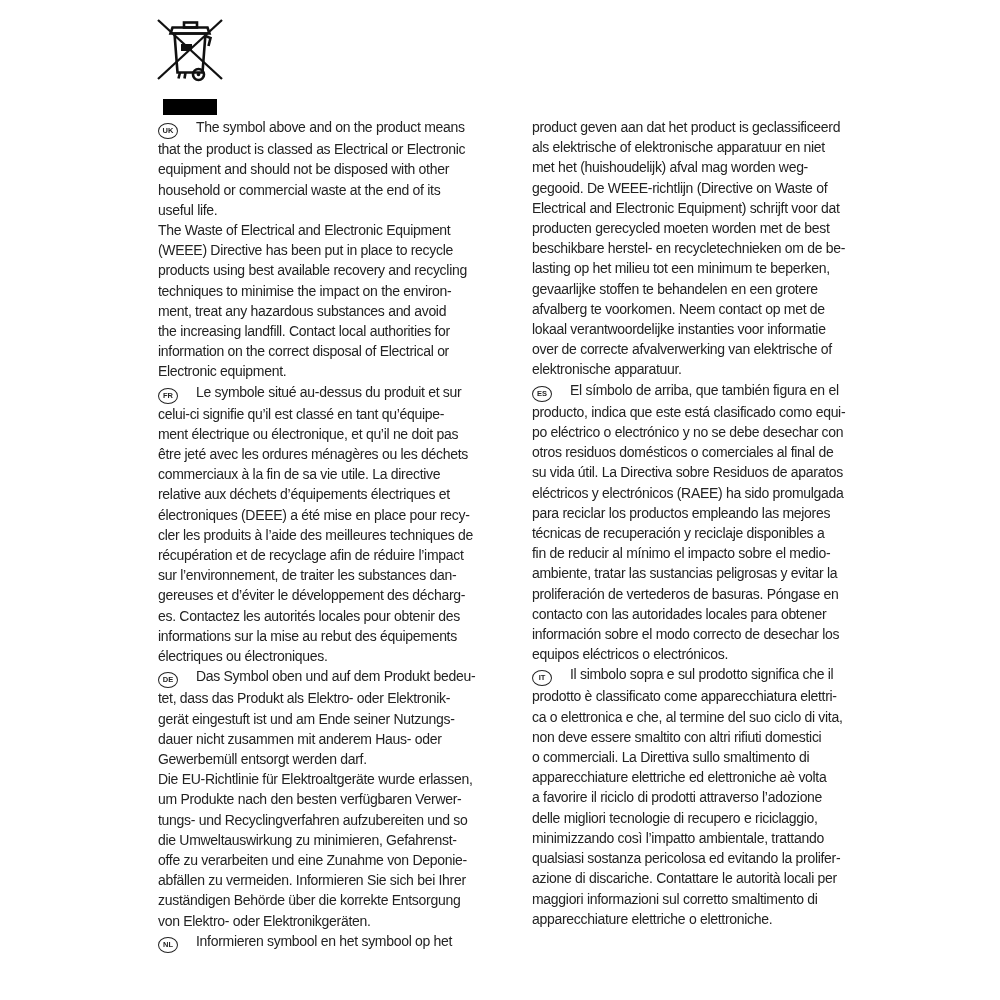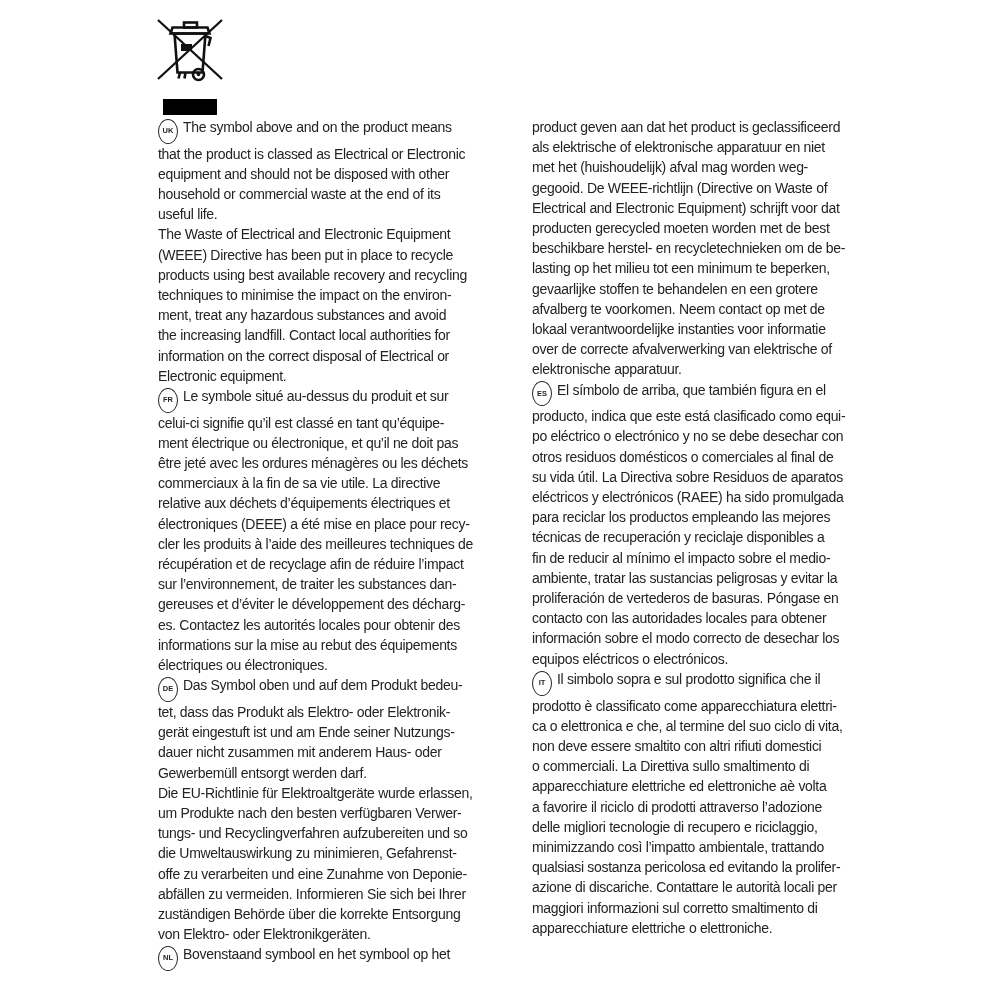--- a/index.html
+++ b/index.html
@@ -41,28 +41,28 @@
     white-space: pre;
   }
   .col-left  { left: 158px; }
   .col-right { left: 532px; }
   .badge {
     display: inline-flex;
     align-items: center;
     justify-content: center;
     box-sizing: border-box;
     width: 20px;
-    height: 25px;
+    height: 16px;
     border: 1.3px solid #232323;
     border-radius: 50%;
     font-size: 7.5px;
     font-weight: bold;
     letter-spacing: 0;
     vertical-align: -1px;
-    margin-right: 5px;
+    margin-right: 18px;
     white-space: normal;
   }
 </style>
 </head>
 <body>
 
 <div class="page">
 
   <div class="symbol-area">
     <svg width="66" height="68" viewBox="0 0 66 68">
@@ -118,21 +118,21 @@
 dauer nicht zusammen mit anderem Haus- oder
 Gewerbemüll entsorgt werden darf.
 Die EU-Richtlinie für Elektroaltgeräte wurde erlassen,
 um Produkte nach den besten verfügbaren Verwer-
 tungs- und Recyclingverfahren aufzubereiten und so
 die Umweltauswirkung zu minimieren, Gefahrenst-
 offe zu verarbeiten und eine Zunahme von Deponie-
 abfällen zu vermeiden. Informieren Sie sich bei Ihrer
 zuständigen Behörde über die korrekte Entsorgung
 von Elektro- oder Elektronikgeräten.
-</span><span class="badge">NL</span><span>Bovenstaand symbool en het symbool op het</span></div>
+</span><span class="badge">NL</span><span>Informieren symbool en het symbool op het</span></div>
 
   <div class="col col-right"><span>product geven aan dat het product is geclassificeerd
 als elektrische of elektronische apparatuur en niet
 met het (huishoudelijk) afval mag worden weg-
 gegooid. De WEEE-richtlijn (Directive on Waste of
 Electrical and Electronic Equipment) schrijft voor dat
 producten gerecycled moeten worden met de best
 beschikbare herstel- en recycletechnieken om de be-
 lasting op het milieu tot een minimum te beperken,
 gevaarlijke stoffen te behandelen en een grotere

